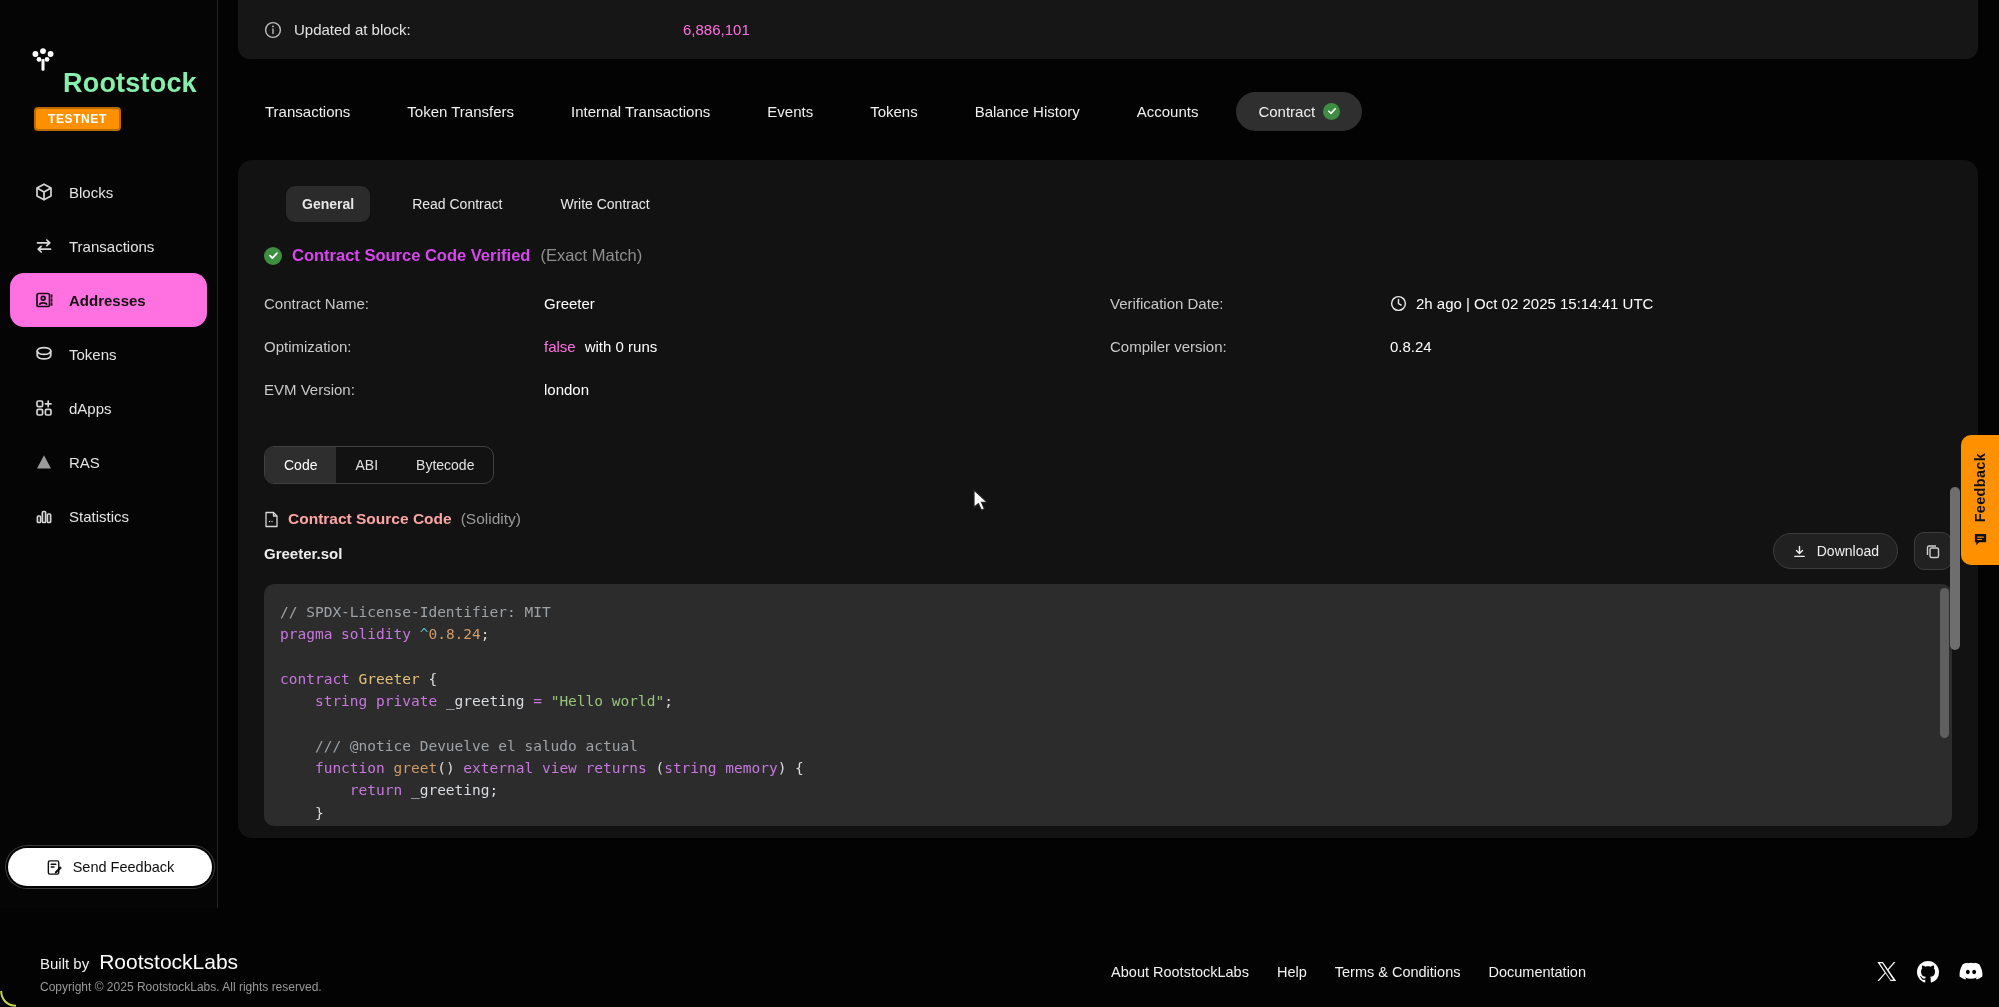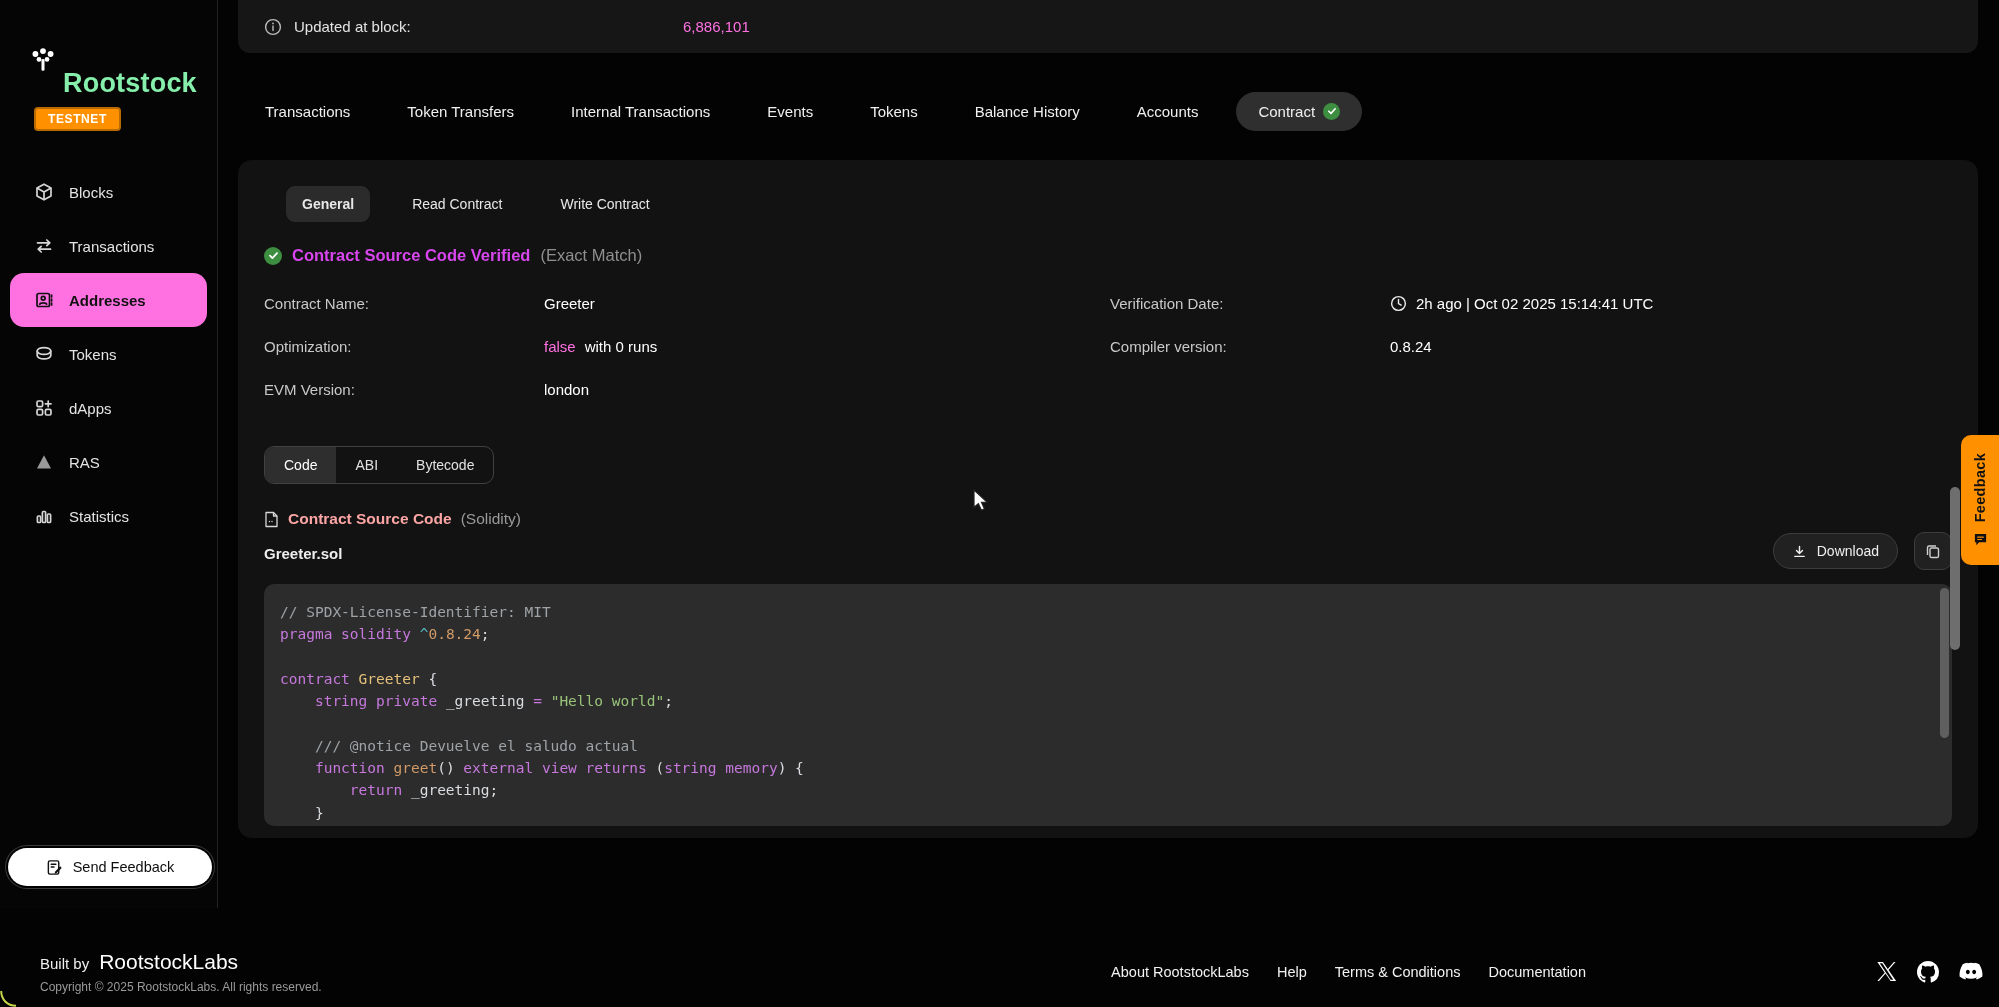--- a/index.html
+++ b/index.html
@@ -36,21 +36,21 @@
   .send-feedback{
     position:absolute; left:8px; bottom:22px; width:204px; height:38px;
     background:#fff; color:#0d0d0d; border:none; border-radius:19px;
     font-family:"Liberation Sans",sans-serif; font-size:14.5px; font-weight:500;
     display:flex; align-items:center; justify-content:center; gap:10px; cursor:pointer;
     box-shadow:0 0 0 2px #000, 0 0 0 3px #3a3a3a;
   }
 
   
   .topcard{
-    position:absolute; left:238px; top:0; width:1740px; height:53px;
+    position:absolute; left:238px; top:0; width:1740px; height:59px;
     background:#161616; border-radius:0 0 12px 12px;
     display:flex; align-items:center; padding:0 26px;
   }
   .topcard .label{ margin-left:12px; font-size:15px; color:#e3e3e3; }
   .topcard .value{ position:absolute; left:445px; color:#FF71E1; font-size:15px; cursor:pointer; }
 
   
   .tabs{
     position:absolute; left:238px; top:88px; width:1740px; height:46px;
     display:flex; align-items:center; gap:57px; padding-left:27px;

